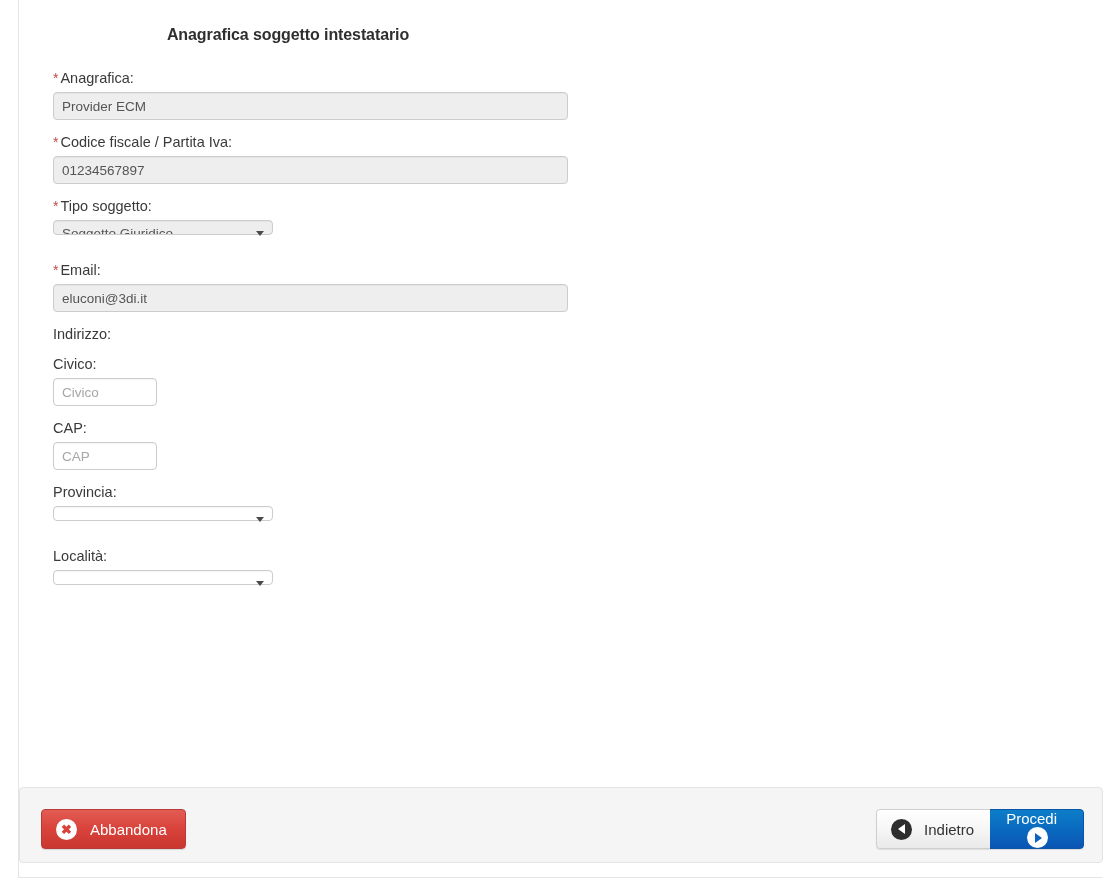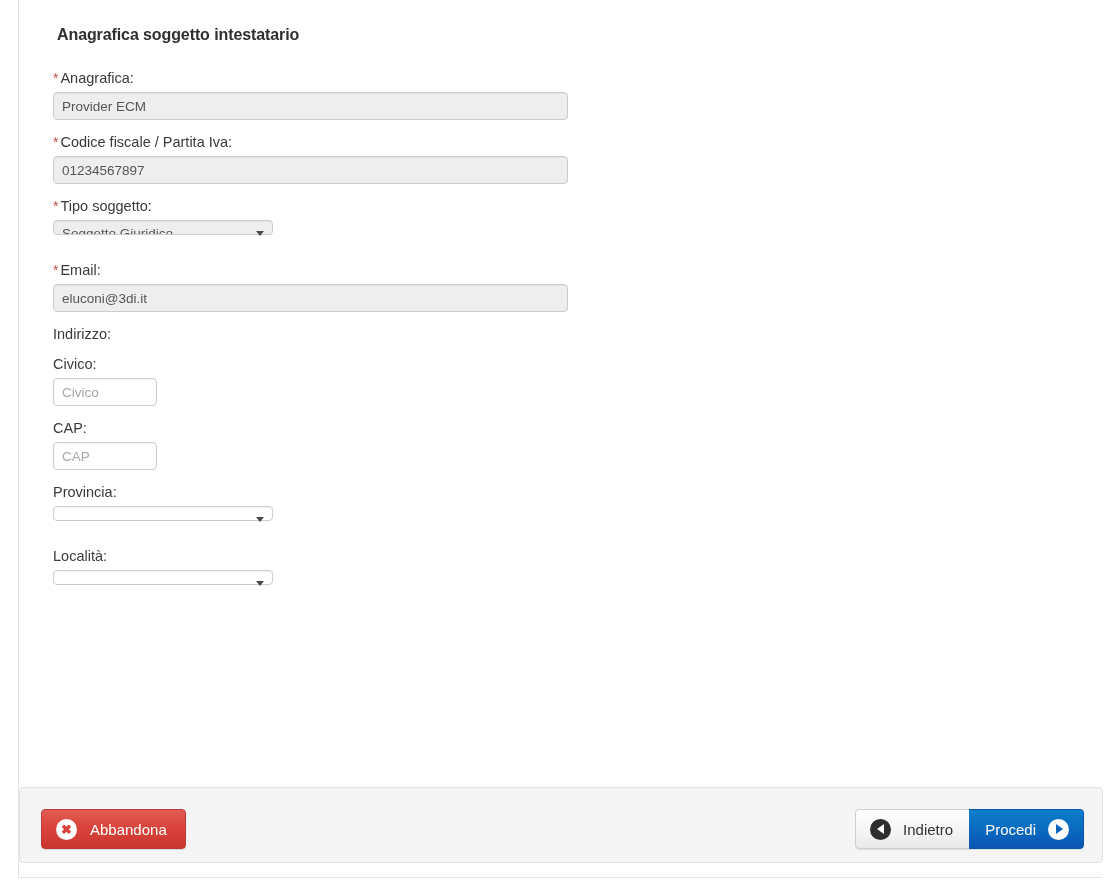--- a/index.html
+++ b/index.html
@@ -37,26 +37,25 @@
     border-bottom: 1px solid #e4e4e4;
     background: #ffffff;
   }
 
   
   #form-title {
     position: absolute;
     left: 18px;
     top: 26px;
     width: 540px;
-    text-align: left;
+    text-align: center;
     font-size: 16px;
     font-weight: bold;
     color: #2f2f2f;
     letter-spacing: -0.1px;
-    margin-left: 39px;
   }
 
   
   #form-area {
     position: absolute;
     left: 53px;
     top: 70px;
     width: 520px;
   }
 
@@ -220,20 +219,21 @@
     display: flex;
     align-items: center;
     padding: 0 14px 0 16px;
     background: linear-gradient(to bottom, #0c7ec9 0%, #0a6cc0 45%, #0b55b4 100%);
     border: 1px solid #0a55a8;
     border-left: none;
     border-radius: 0 4px 4px 0;
     color: #ffffff;
     font-size: 15px;
     cursor: pointer;
+    flex-direction: column;
   }
   #proceed-btn .btn-label { margin-right: 12px; color: #ffffff; }
 
   .chev {
     display: block;
     width: 0;
     height: 0;
   }
   .chev-left {
     border-top: 5px solid transparent;

